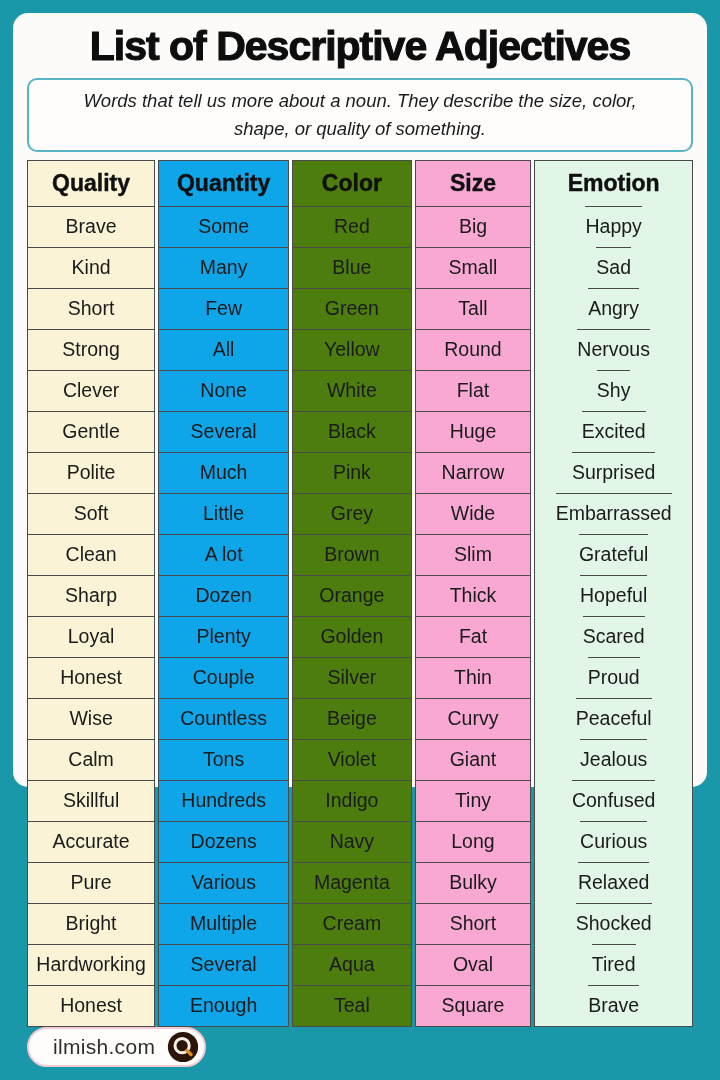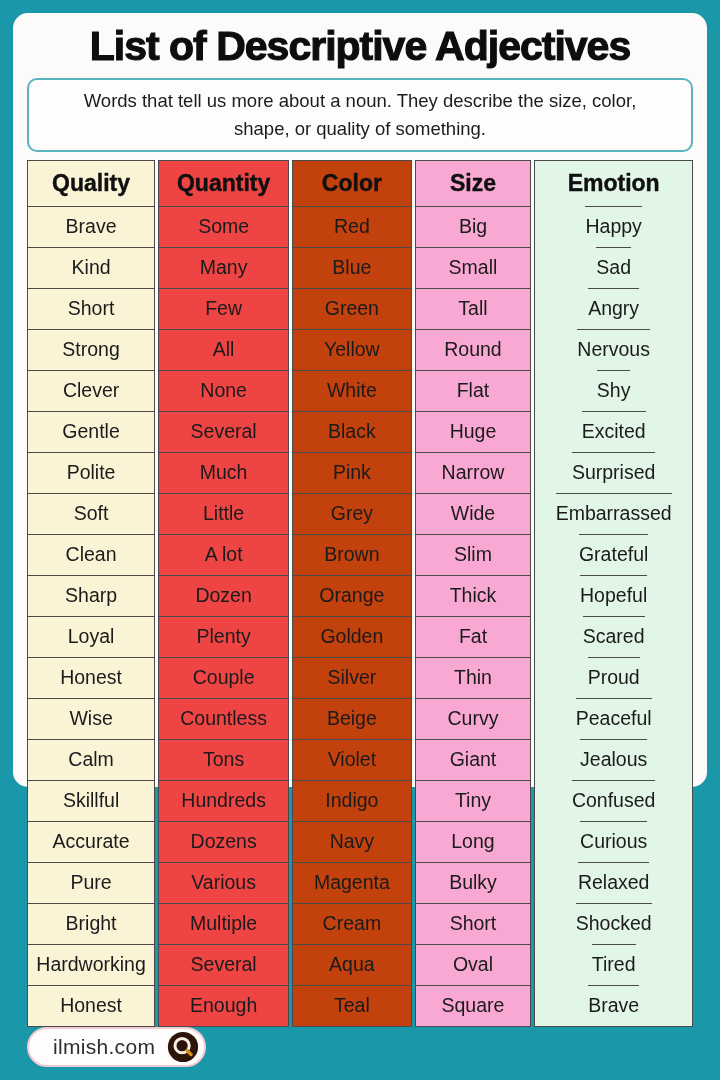--- a/index.html
+++ b/index.html
@@ -36,20 +36,21 @@
     letter-spacing: -1px;
     color: #0d0d0d;
     -webkit-text-stroke: 1.1px #0d0d0d;
   }
   .desc {
     border: 2px solid #58b3c2;
     border-radius: 10px;
     background: #fefdfc;
     padding: 7px 10px;
     margin: 0 0 8px 0;
+    font-style: italic;
   }
   .desc p {
     margin: 0 auto;
     max-width: 592px;
     text-align: center;
     font-size: 18.5px;
     line-height: 1.5;
     color: #1c1c1c;
   }
   .adj-table {
@@ -137,21 +138,21 @@
         <div class="cell">Honest</div>
         <div class="cell">Wise</div>
         <div class="cell">Calm</div>
         <div class="cell">Skillful</div>
         <div class="cell">Accurate</div>
         <div class="cell">Pure</div>
         <div class="cell">Bright</div>
         <div class="cell">Hardworking</div>
         <div class="cell">Honest</div>
       </div>
-      <div class="col" style="flex: 135 1 0%; background: #ef4444;">
+      <div class="col" style="flex: 135 1 0%; background: #0ea5e9;">
         <div class="cell head">Quantity</div>
         <div class="cell">Some</div>
         <div class="cell">Many</div>
         <div class="cell">Few</div>
         <div class="cell">All</div>
         <div class="cell">None</div>
         <div class="cell">Several</div>
         <div class="cell">Much</div>
         <div class="cell">Little</div>
         <div class="cell">A lot</div>
@@ -160,21 +161,21 @@
         <div class="cell">Couple</div>
         <div class="cell">Countless</div>
         <div class="cell">Tons</div>
         <div class="cell">Hundreds</div>
         <div class="cell">Dozens</div>
         <div class="cell">Various</div>
         <div class="cell">Multiple</div>
         <div class="cell">Several</div>
         <div class="cell">Enough</div>
       </div>
-      <div class="col" style="flex: 123 1 0%; background: #c2410c;">
+      <div class="col" style="flex: 123 1 0%; background: #4d7c0f;">
         <div class="cell head">Color</div>
         <div class="cell">Red</div>
         <div class="cell">Blue</div>
         <div class="cell">Green</div>
         <div class="cell">Yellow</div>
         <div class="cell">White</div>
         <div class="cell">Black</div>
         <div class="cell">Pink</div>
         <div class="cell">Grey</div>
         <div class="cell">Brown</div>

